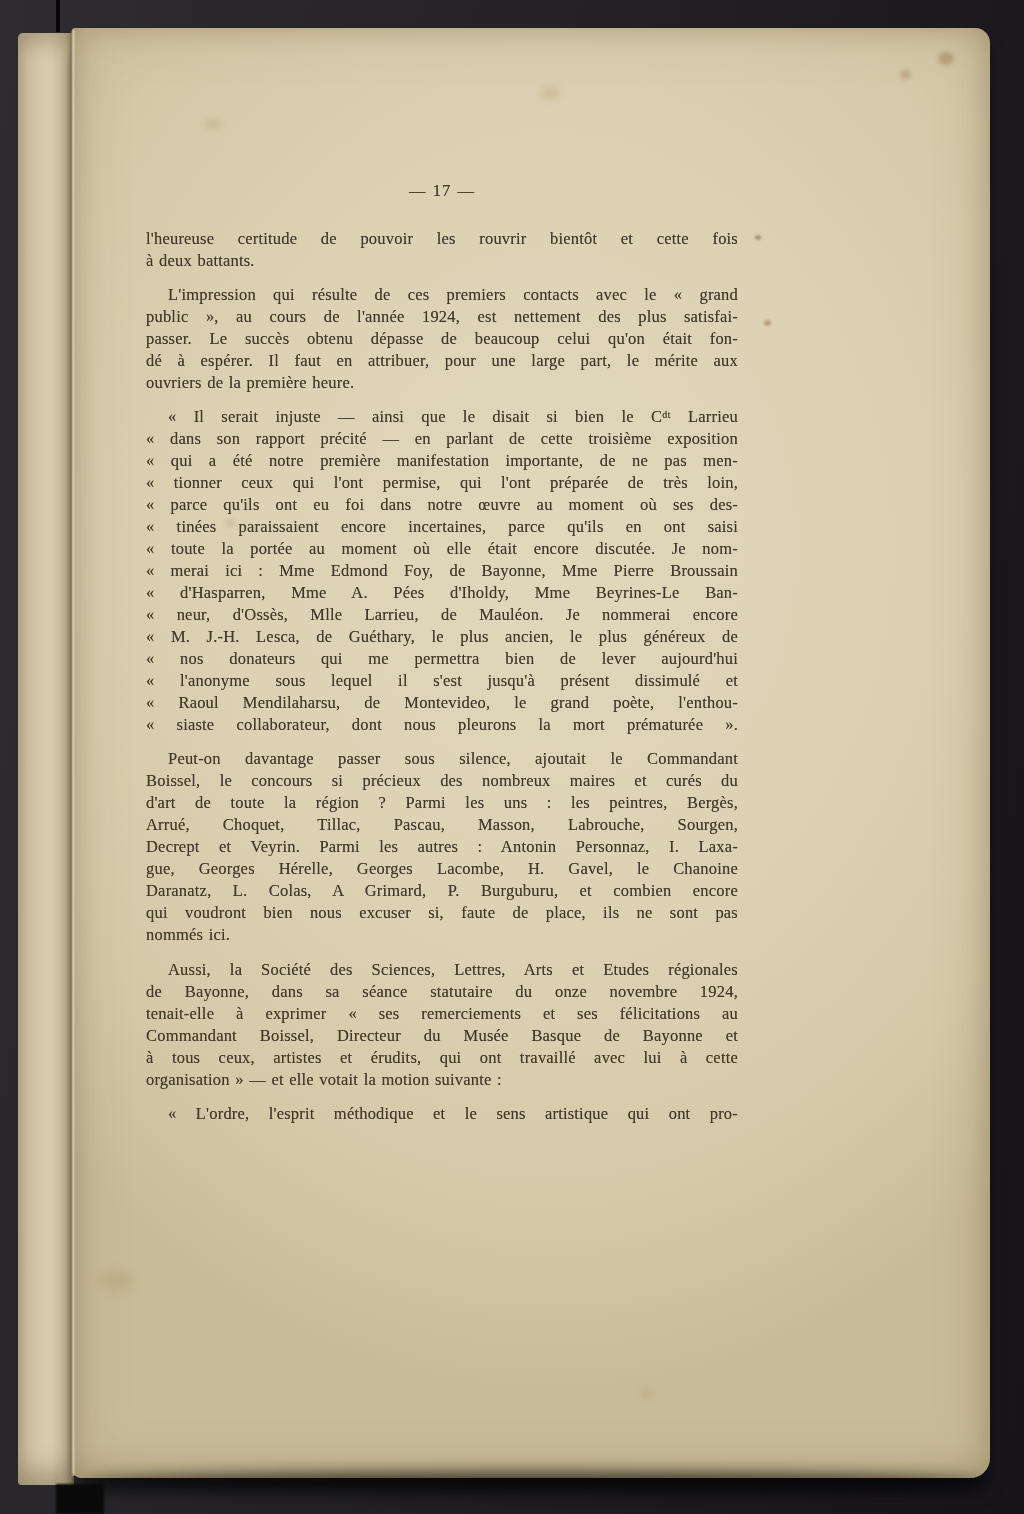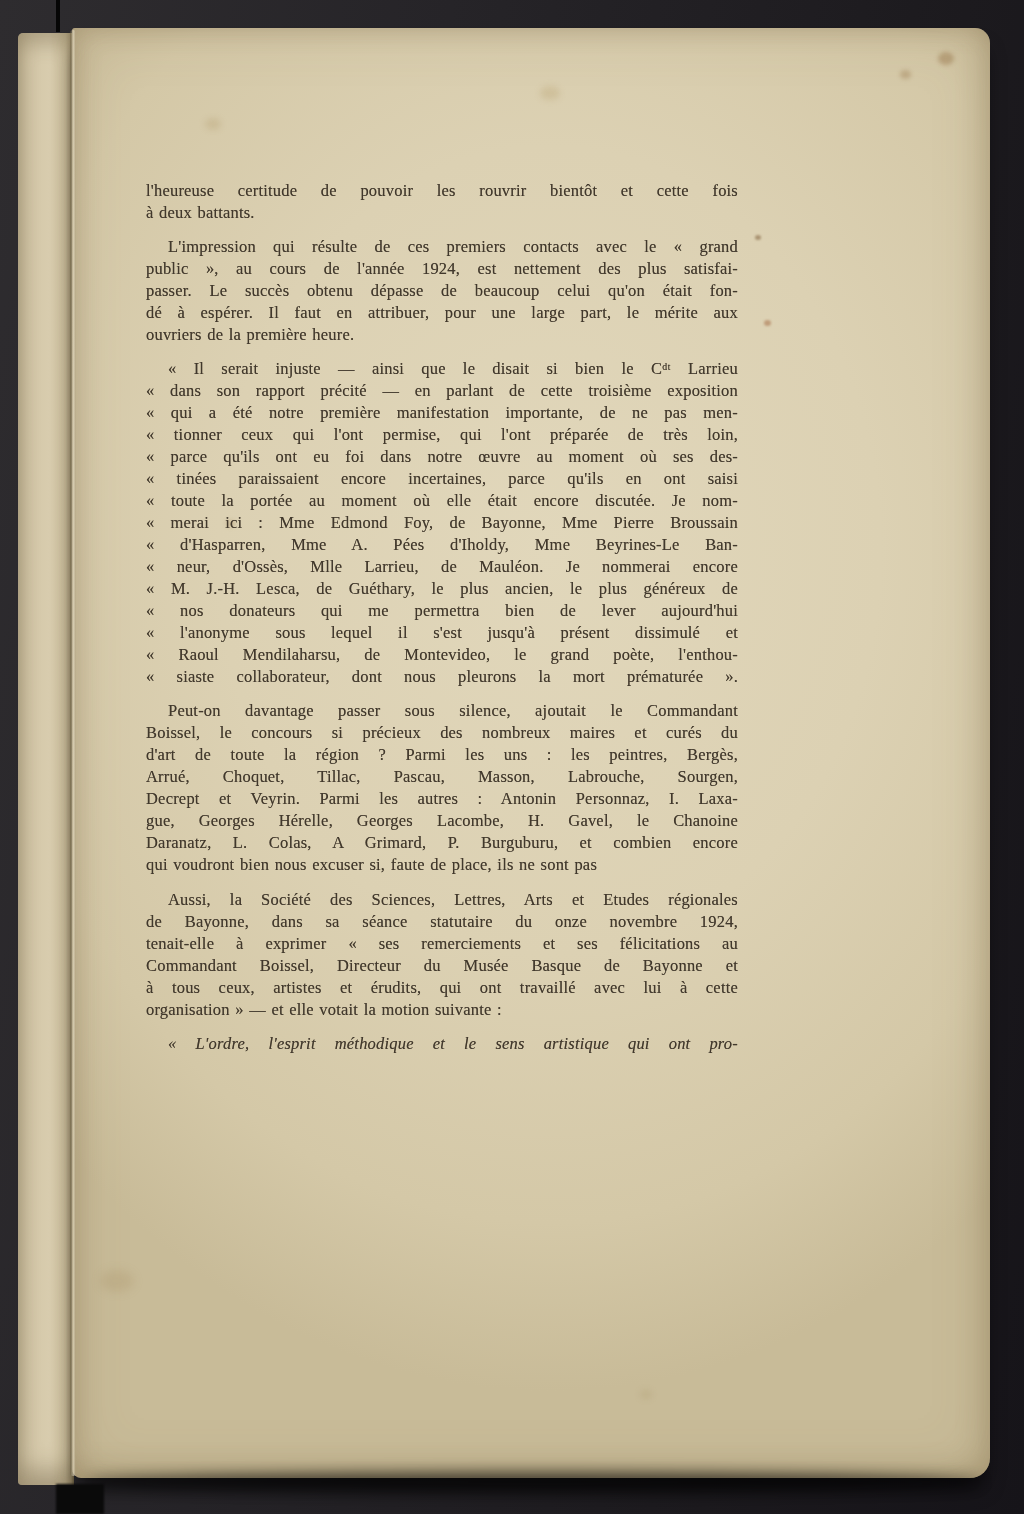--- a/index.html
+++ b/index.html
@@ -57,21 +57,21 @@
     color:#41382c;
     font-size:16.5px;line-height:22px;
     letter-spacing:.2px;word-spacing:1.2px;
     text-shadow:0 0 .5px rgba(62,52,40,.55);
   }
   .page-number-header{
     text-align:center;margin:0 0 26px 0;
     letter-spacing:1px;
   }
   .para{margin:0 0 12px 0;}
-  .para:last-child{margin-bottom:0;font-style:italic;}
+  .para:last-child{margin-bottom:0;}
   .line{text-align:justify;text-align-last:justify;}
   .para .line:last-child{text-align-last:left;}
   .para.fill-last .line:last-child{text-align-last:justify;}
   .para.indent .line:first-child{text-indent:22px;}
   .para.section-gap{margin-top:13px;}
 </style>
 </head>
 <body>
 
 <div id="stage">
@@ -88,20 +88,21 @@
   <div class="stain-spot" style="left:900px;top:70px;width:11px;height:9px;background:rgba(140,100,55,.3);filter:blur(2px);"></div>
   <div class="stain-spot" style="left:540px;top:86px;width:20px;height:14px;background:rgba(170,140,80,.22);filter:blur(3px);"></div>
   <div class="stain-spot" style="left:205px;top:118px;width:16px;height:12px;background:rgba(160,130,75,.2);filter:blur(3px);"></div>
   <div class="stain-spot" style="left:755px;top:235px;width:6px;height:5px;background:rgba(120,85,50,.5);filter:blur(1px);"></div>
   <div class="stain-spot" style="left:764px;top:320px;width:7px;height:6px;background:rgba(155,90,50,.45);filter:blur(1px);"></div>
   <div class="stain-spot" style="left:226px;top:520px;width:9px;height:7px;background:rgba(150,115,65,.25);filter:blur(2px);"></div>
   <div class="stain-spot" style="left:100px;top:1270px;width:34px;height:22px;background:rgba(150,120,70,.16);filter:blur(5px);"></div>
   <div class="stain-spot" style="left:640px;top:1390px;width:12px;height:9px;background:rgba(150,120,70,.15);filter:blur(3px);"></div>
 
   <div class="text-block">
+    <div class="page-number-header">— 17 —</div>
 
   <div class="para">
         <div class="line">l'heureuse certitude de pouvoir les rouvrir bientôt et cette fois</div>
         <div class="line">à deux battants.</div>
       </div>
       <div class="para indent">
         <div class="line">L'impression qui résulte de ces premiers contacts avec le « grand</div>
         <div class="line">public », au cours de l'année 1924, est nettement des plus satisfai-</div>
         <div class="line">passer. Le succès obtenu dépasse de beaucoup celui qu'on était fon-</div>
         <div class="line">dé à espérer. Il faut en attribuer, pour une large part, le mérite aux</div>
@@ -126,20 +127,21 @@
       </div>
       <div class="para indent">
         <div class="line">Peut-on davantage passer sous silence, ajoutait le Commandant</div>
         <div class="line">Boissel, le concours si précieux des nombreux maires et curés du</div>
         <div class="line">d'art de toute la région ? Parmi les uns : les peintres, Bergès,</div>
         <div class="line">Arrué, Choquet, Tillac, Pascau, Masson, Labrouche, Sourgen,</div>
         <div class="line">Decrept et Veyrin. Parmi les autres : Antonin Personnaz, I. Laxa-</div>
         <div class="line">gue, Georges Hérelle, Georges Lacombe, H. Gavel, le Chanoine</div>
         <div class="line">Daranatz, L. Colas, A Grimard, P. Burguburu, et combien encore</div>
         <div class="line">qui voudront bien nous excuser si, faute de place, ils ne sont pas</div>
+        <div class="line">nommés ici.</div>
       </div>
       <div class="para indent section-gap">
         <div class="line">Aussi, la Société des Sciences, Lettres, Arts et Etudes régionales</div>
         <div class="line">de Bayonne, dans sa séance statutaire du onze novembre 1924,</div>
         <div class="line">tenait-elle à exprimer « ses remerciements et ses félicitations au</div>
         <div class="line">Commandant Boissel, Directeur du Musée Basque de Bayonne et</div>
         <div class="line">à tous ceux,  artistes et érudits, qui ont travaillé avec lui à cette</div>
         <div class="line">organisation » — et elle votait la motion suivante :</div>
       </div>
       <div class="para indent fill-last">

